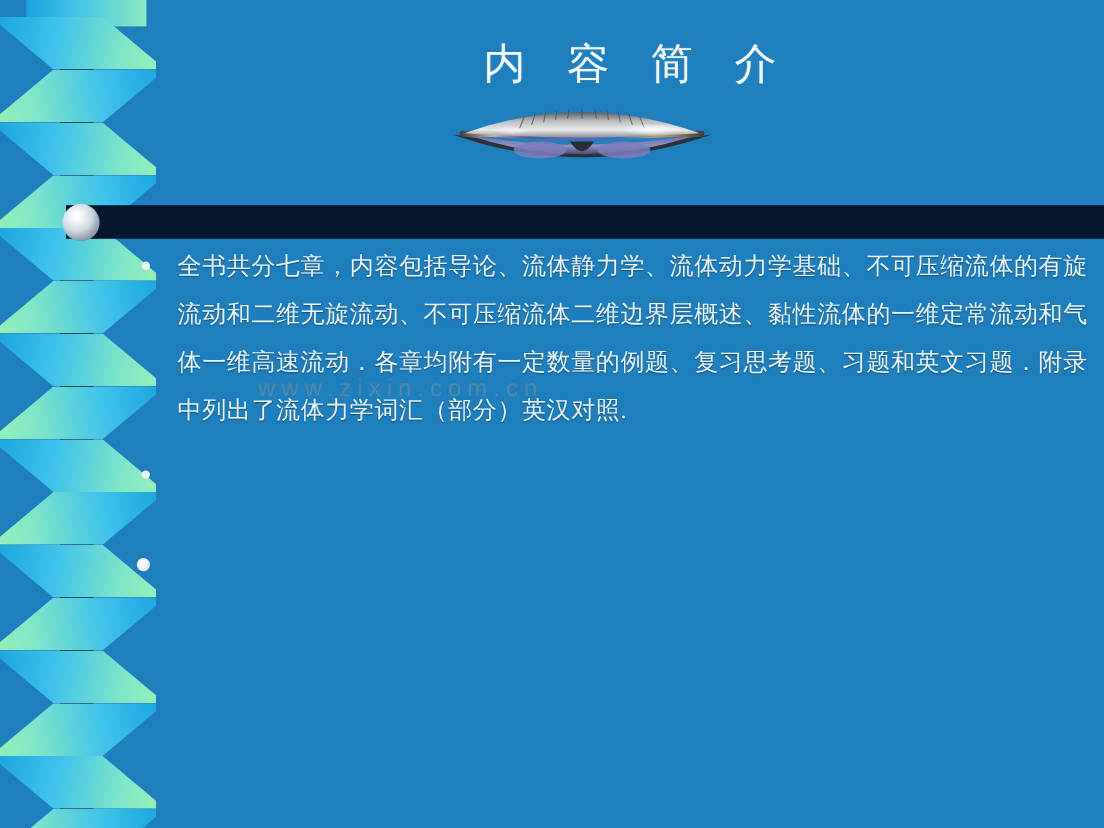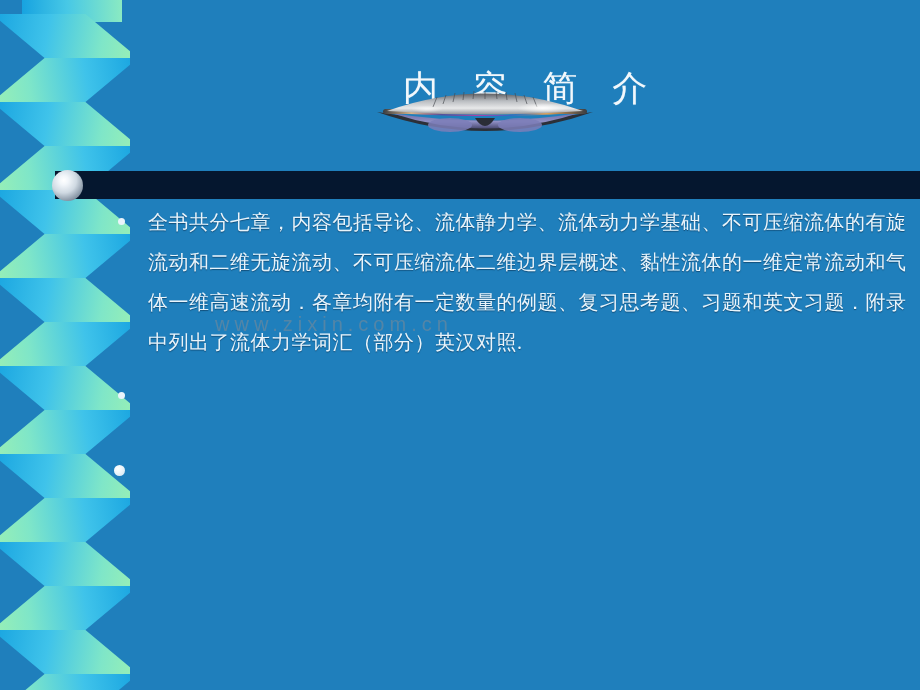--- a/index.html
+++ b/index.html
@@ -102,21 +102,20 @@
     top: 30px;
     width: 790px;
     text-align: center;
     color: #f2f8fc;
     font-size: 35px;
     letter-spacing: 13px;
     text-indent: 13px;
     font-family: "Liberation Serif", "DejaVu Serif", serif;
     z-index: 3;
     text-shadow: 0 0 1px rgba(255,255,255,0.35);
-    margin-top: 35px;
   }
 
   
   #ufo-graphic {
     position: absolute;
     left: 375px;
     top: 88px;
     width: 220px;
     height: 52px;
     z-index: 3;

